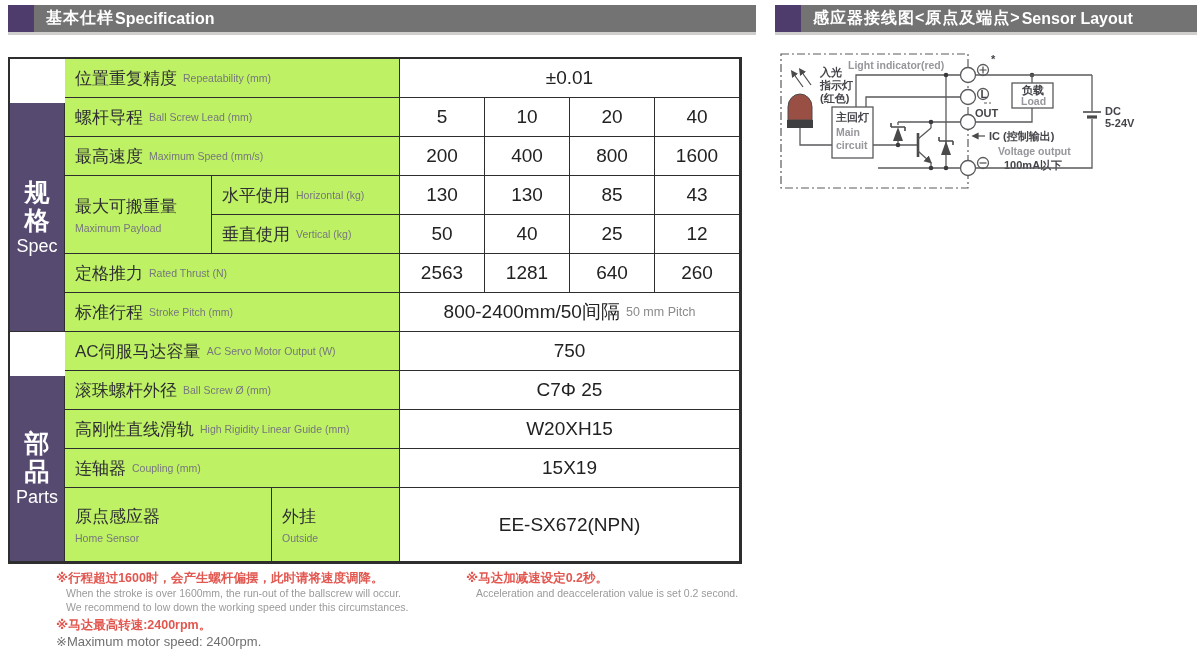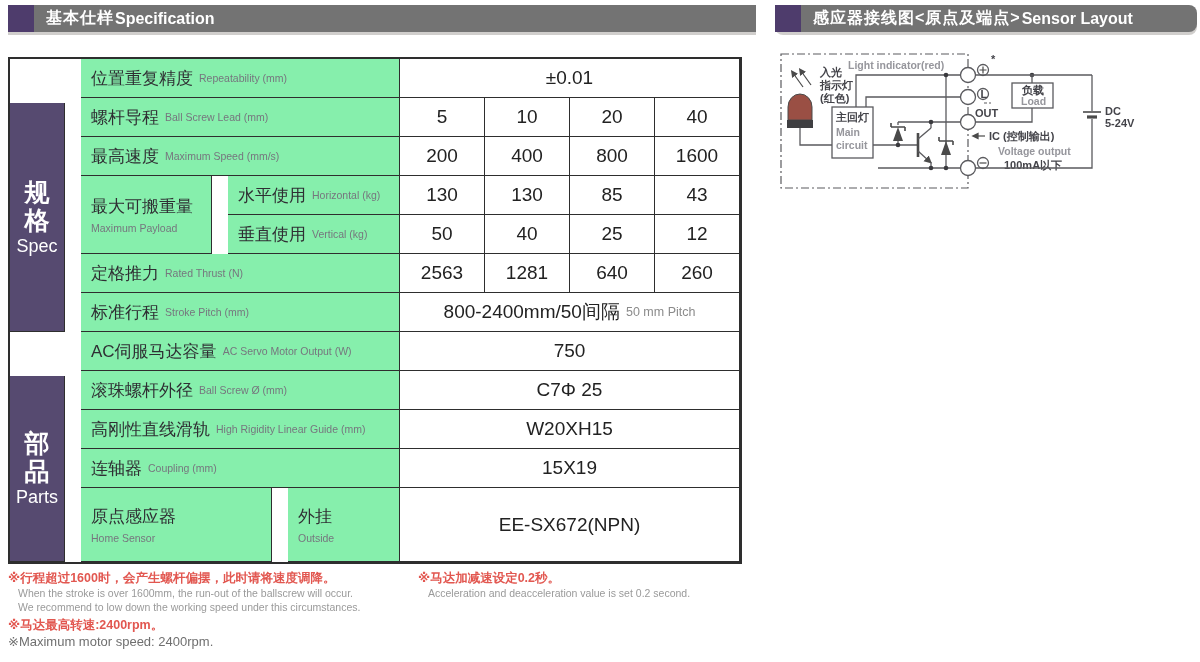--- a/index.html
+++ b/index.html
@@ -6,47 +6,47 @@
   body { background:#ffffff; font-family:"Liberation Sans","DejaVu Sans",sans-serif; }
   #page { position:relative; width:1200px; height:662px; background:#fff; overflow:hidden; }
 
   
   .hbar { position:absolute; top:5px; height:27px; background:#737373; color:#fff;
           display:flex; align-items:center; box-shadow:0 3px 0 rgba(120,115,110,.35); }
   .hbar .sq { width:26px; height:27px; background:#4e3c6c; flex:0 0 auto; }
   .hbar .zh { font-size:16px; font-weight:bold; margin-left:12px; letter-spacing:1px; }
   .hbar .en { font-size:16px; font-weight:bold; margin-left:1px; }
   #hbar-left  { left:8px;   width:748px; }
-  #hbar-right { left:775px; width:422px;border-radius:8px; }
+  #hbar-right { left:775px; width:422px; }
 
   
   .spec-table { position:absolute; left:8px; top:57px;
     display:grid;
     grid-template-columns:55px 147px 60px 128px 85px 85px 85px 85px;
     grid-template-rows:repeat(11,39px) 74px;
     border:2px solid #2e2e2e; background:#fff; }
   .cell { border-right:1px solid #2e2e2e; border-bottom:1px solid #2e2e2e; }
 
   .side { background:#564a70; color:#fff; display:flex; flex-direction:column;
           align-items:center; justify-content:center;margin-top:44px; }
   .side .zh { width:30px; font-size:25px; font-weight:bold; line-height:1.12;
               word-break:break-all; text-align:center; }
   .side .en { font-size:18px; margin-top:2px; }
 
-  .lab { background:#86efac; display:flex; align-items:center; padding-left:10px; gap:6px;margin-left:16px; }
+  .lab { background:#bef264; display:flex; align-items:center; padding-left:10px; gap:6px; }
   .lab .zh { font-size:17px; color:#2f2f33; font-weight:500; white-space:nowrap; }
   .lab .en { font-size:10.5px; color:#76767e; white-space:nowrap; }
   .lab.two { flex-direction:column; align-items:flex-start; justify-content:center; gap:4px; }
 
   .val { background:#fff; display:flex; align-items:center; justify-content:center;
          font-size:19px; color:#222; gap:6px; }
   .val .sub { font-size:12.5px; color:#8b8b8b; }
 
   
-  .note { position:absolute; }
+  .note { position:absolute;margin-left:48px; }
   .note .red  { color:#e25750; font-size:12.5px; font-weight:bold; line-height:1.35; }
   .note .gray { color:#9a9a9a; font-size:10.5px; line-height:1.32; margin-left:10px; }
   .note .dark { color:#6f6f6f; font-size:13px; line-height:1.4; }
   #note-left  { left:8px;   top:570px; width:400px; }
   #note-right { left:418px; top:570px; width:330px; }
 
   
   #diagram { position:absolute; left:778px; top:45px; width:420px; height:158px; }
   #diagram text { font-family:"Liberation Sans","DejaVu Sans",sans-serif; }
   .tz  { fill:#44444a; font-size:11px; font-weight:600; }

